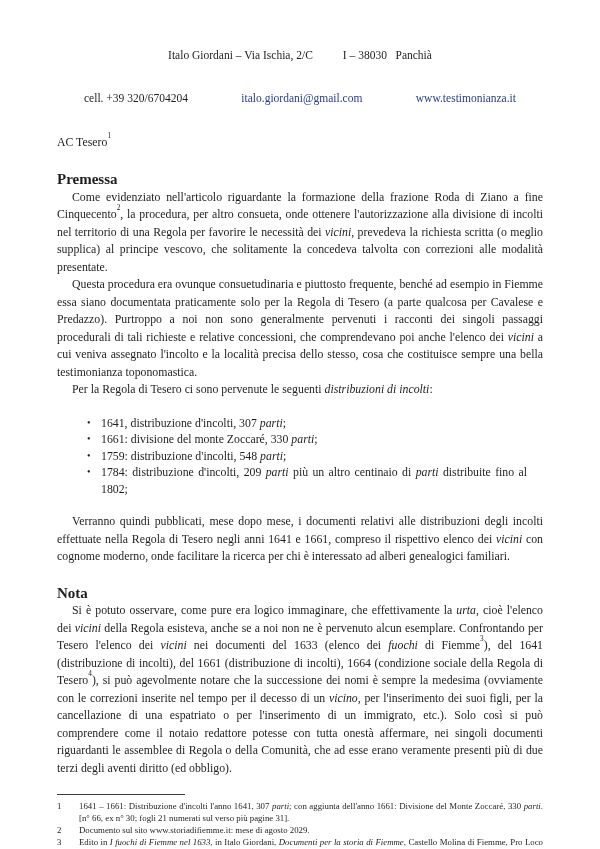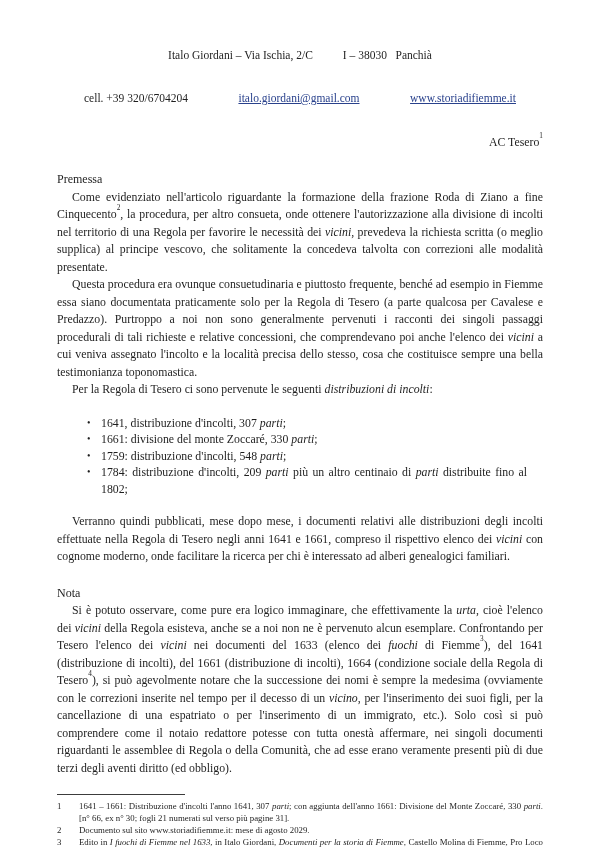--- a/index.html
+++ b/index.html
@@ -20,29 +20,29 @@
     display:flex; justify-content:center; gap:30px;
     font-size:11.5px; line-height:16px;
   }
   .hdr-line2 {
     display:flex; justify-content:space-between;
     padding:0 27px;
     margin-top:27px;
     font-size:11.5px; line-height:16px;
   }
   .pre { white-space:pre; }
-  .link { color:#29418c; text-decoration:underline; cursor:pointer; }
+  .link { color:#29418c; cursor:pointer; }
   .doc-title {
-    text-align:right;
+    text-align:left;
     margin-top:28px;
     font-size:11.8px; line-height:16px;
   }
   .sec-heading {
-    font-weight:normal;
-    font-size:12px;
+    font-weight:bold;
+    font-size:15px;
     line-height:17.5px;
     margin:21px 0 0 0;
   }
   .sec-heading.nota { margin-top:19px; }
   p.body-par {
     margin:0;
     text-indent:15px;
     text-align:justify;
     line-height:17.5px;
   }
@@ -79,21 +79,21 @@
 <div class="page">
 
   <div class="hdr-line1">
     <span>Italo Giordani – Via Ischia, 2/C</span>
     <span class="pre">I – 38030   Panchià</span>
   </div>
 
   <div class="hdr-line2">
     <span>cell. +39 320/6704204</span>
     <a class="link">italo.giordani@gmail.com</a>
-    <a class="link">www.storiadifiemme.it</a>
+    <a class="link">www.testimonianza.it</a>
   </div>
 
   <div class="doc-title">
     <span>AC Tesero</span><sup>1</sup>
   </div>
 
   <h2 class="sec-heading">Premessa</h2>
 
   <p class="body-par"><span>Come evidenziato nell'articolo riguardante la formazione della frazione Roda di Ziano a fine Cinquecento</span><sup>2</sup><span>, la procedura, per altro consueta, onde ottenere l'autorizzazione alla divisione di incolti nel territorio di una Regola per favorire le necessità dei </span><i>vicini</i><span>, prevedeva la richiesta scritta (o meglio supplica) al principe vescovo, che solitamente la concedeva talvolta con correzioni alle modalità presentate.</span></p>
   <p class="body-par"><span>Questa procedura era ovunque consuetudinaria e piuttosto frequente, benché ad esempio in Fiemme essa siano documentata praticamente solo per la Regola di Tesero (a parte qualcosa per Cavalese e Predazzo). Purtroppo a noi non sono generalmente pervenuti i racconti dei singoli passaggi procedurali di tali richieste e relative concessioni, che comprendevano poi anche l'elenco dei </span><i>vicini</i><span> a cui veniva assegnato l'incolto e la località precisa dello stesso, cosa che costituisce sempre una bella testimonianza toponomastica.</span></p>

